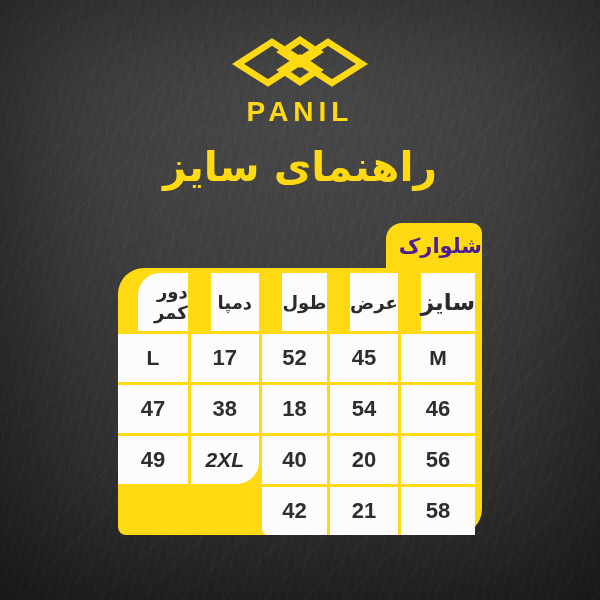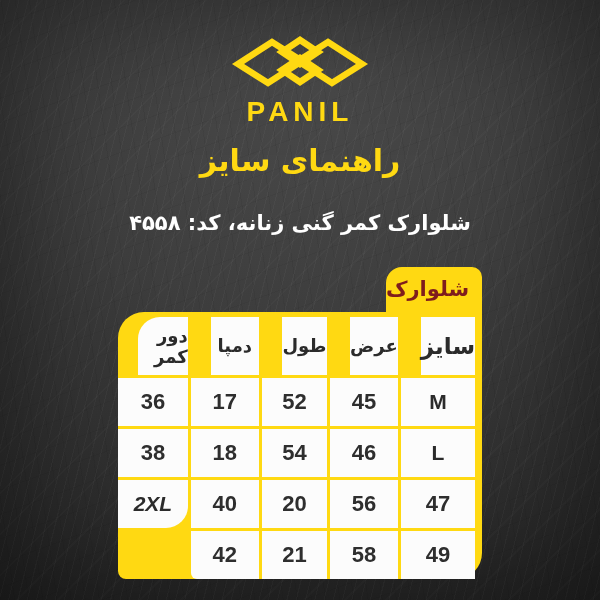--- a/index.html
+++ b/index.html
@@ -28,35 +28,35 @@
   .logo-mark{display:block;margin:0 auto;}
   .brand-name{
     margin-top:4px;line-height:1;
     font-family:"Liberation Sans", sans-serif;
     font-size:28px;font-weight:bold;letter-spacing:5px;
     color:#FFD912;transform:scaleY(1.02);
   }
 
   
   .guide-title{
-    margin:16px 0 16px 0;line-height:1.25;
-    font-size:30px;font-weight:bold;color:#FFD912;
+    margin:16px 0 0 0;line-height:1.25;
+    font-size:41px;font-weight:bold;color:#FFD912;
   }
   .product-subtitle{
     margin-top:14px;line-height:1.3;
     font-size:21px;font-weight:bold;color:#ffffff;
   }
 
   
   .table-wrap{width:364px;margin:30px auto 0 auto;}
   .table-tab{
     width:96px;height:45px;margin-left:auto;
     background:#FFD912;border-radius:16px 10px 0 0;
-    display:flex;align-items:center;justify-content:flex-start;
-    color:#7f1d1d;font-size:21px;font-weight:bold;
+    display:flex;align-items:center;justify-content:flex-end;
+    color:#4c1d95;font-size:21px;font-weight:bold;
   }
   .table-panel{
     background:#FFD912;
     border-radius:26px 0 26px 8px;
     padding:5px 7px 0 0;
   }
   .size-grid{
     direction:rtl;
     display:grid;
     grid-template-columns:71fr 58fr 73fr 76fr 78fr;
@@ -89,42 +89,40 @@
         <path d="M8 36 L42 14 L72 33 L38 55 Z"></path>
         <path d="M68 33 L98 14 L132 36 L102 55 Z"></path>
         <path d="M52 24 L70 12 L88 24 L70 36 Z"></path>
         <path d="M52 42 L70 30 L88 42 L70 54 Z"></path>
       </svg>
       <div class="brand-name">PANIL</div>
     </div>
 
     <h1 class="guide-title" dir="rtl">راهنمای سایز</h1>
 
-    <div class="product-subtitle" dir="rtl">شلوارک کمر گنی زنانه، کد: ۴۵۵۸</div>
 
     <div class="table-wrap">
 
       <div class="table-tab">
         <span>شلوارک</span>
       </div>
 
       <div class="table-panel">
         <div class="size-grid">
 
           <div class="cell head size-col">سایز</div>
           <div class="cell head">عرض</div>
           <div class="cell head">طول</div>
           <div class="cell head">دمپا</div>
           <div class="cell head corner-tl">دور کمر</div>
 
           <div class="cell size-val">M</div>
           <div class="cell num">45</div>
           <div class="cell num">52</div>
           <div class="cell num">17</div>
-          <div class="cell num">36</div>
 
           <div class="cell size-val">L</div>
           <div class="cell num">46</div>
           <div class="cell num">54</div>
           <div class="cell num">18</div>
           <div class="cell num">38</div>
 
           <div class="cell num">47</div>
           <div class="cell num">56</div>
           <div class="cell num">20</div>

